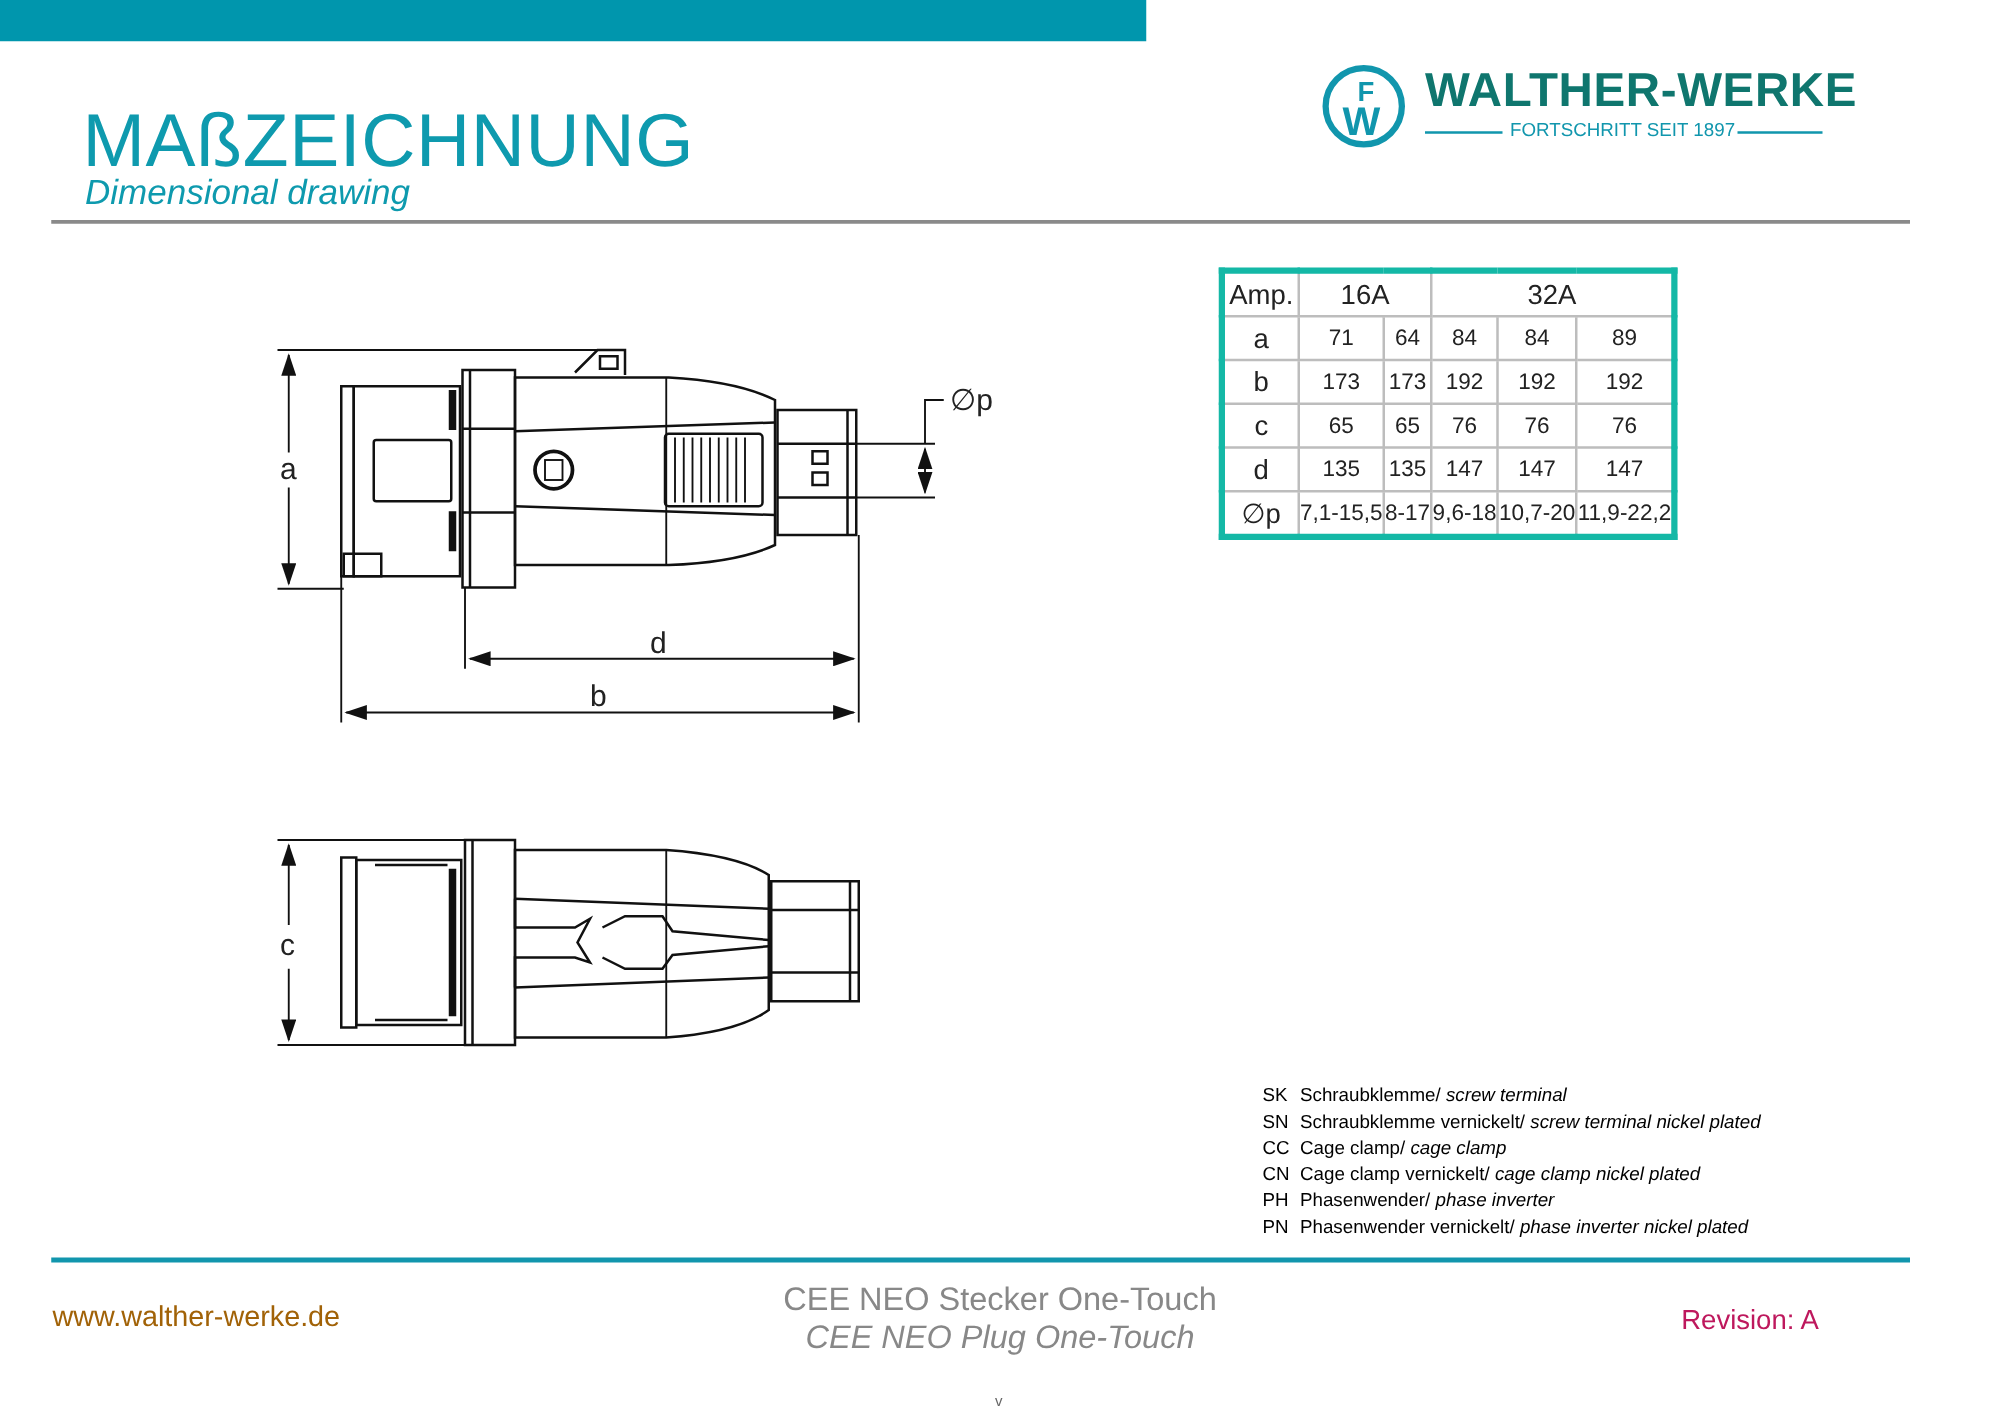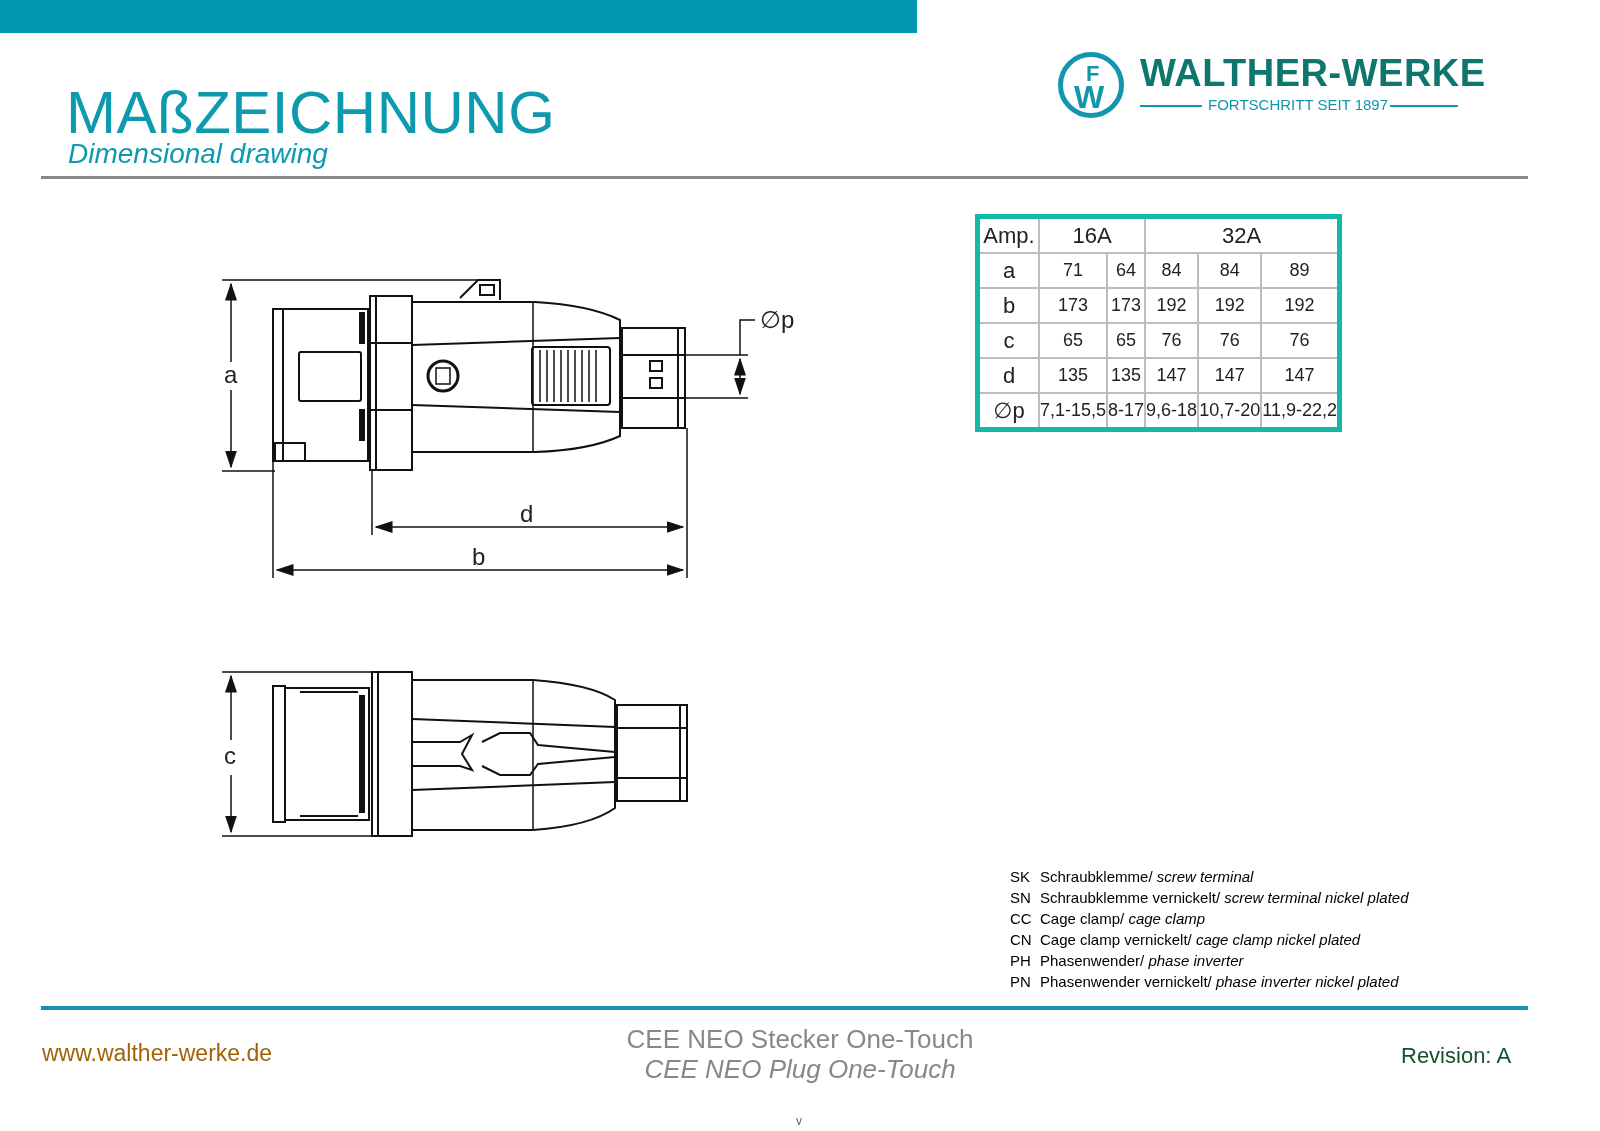--- a/index.html
+++ b/index.html
@@ -28,21 +28,21 @@
 
   .legend { position:absolute; left:1010px; top:866px; font-size:15px; line-height:21px; color:#000000; }
   .legend .row { white-space:nowrap; }
   .legend .code { display:inline-block; width:30px; }
   .legend .it { font-style:italic; }
 
   .footer-rule { position:absolute; left:41px; top:1006px; width:1487px; height:4px; background:#1196ad; }
   .footer-url { position:absolute; left:42px; top:1040px; font-size:23px; color:#a16207; }
   .footer-center { position:absolute; left:600px; top:1024px; width:400px; text-align:center; font-size:26px; color:#888; line-height:30px; }
   .footer-center .it { font-style:italic; }
-  .footer-rev { position:absolute; left:1401px; top:1043px; font-size:22px; color:#14532d; }
+  .footer-rev { position:absolute; left:1345px; top:1043px; font-size:22px; color:#be185d; }
   .footer-v { position:absolute; left:796px; top:1114px; font-size:12px; color:#666; }
 </style>
 </head>
 <body>
 
 <div class="topbar"></div>
 <div class="title">MAßZEICHNUNG</div>
 <div class="subtitle">Dimensional drawing</div>
 <div class="header-rule"></div>
 

